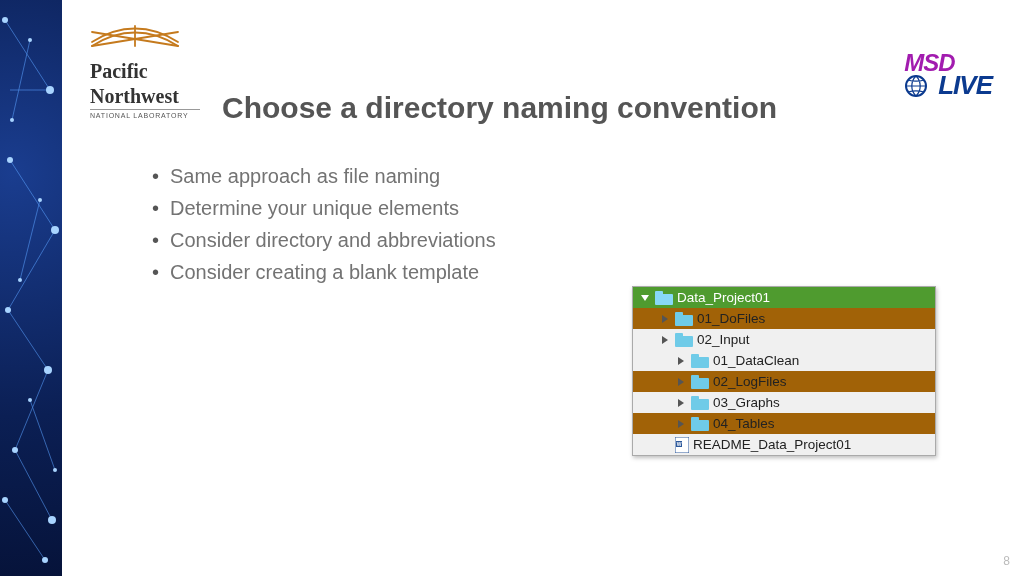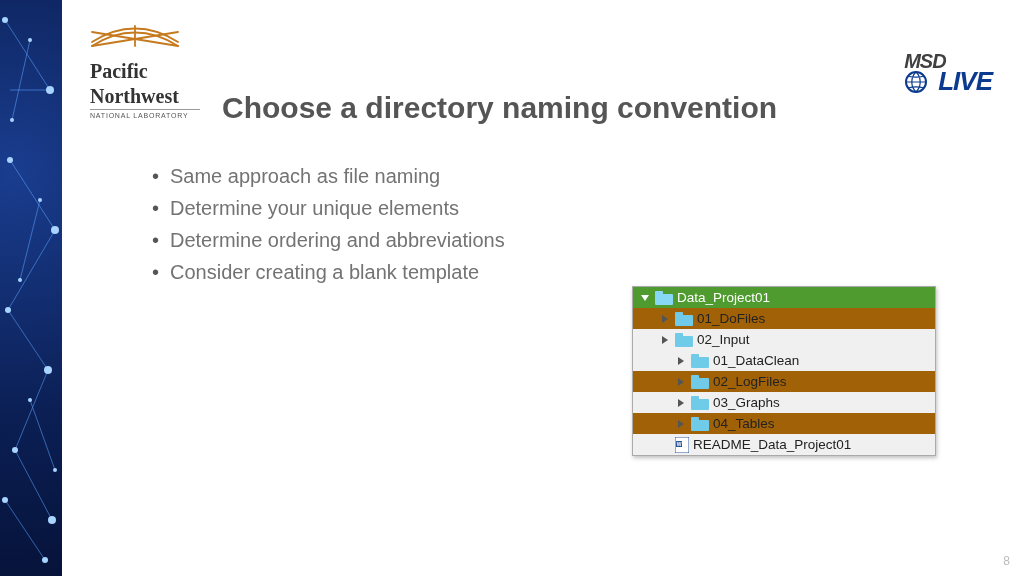--- a/index.html
+++ b/index.html
@@ -67,22 +67,22 @@
   .msd {
     position: absolute;
     right: 32px;
     top: 52px;
     text-align: left;
   }
   .msd-top {
     font-family: Arial, sans-serif;
     font-weight: 900;
     font-style: italic;
-    font-size: 20px;
-    color: #404040;
+    font-size: 24px;
+    color: #a21caf;
     line-height: 0.9;
     letter-spacing: -1px;
   }
   .msd-bottom {
     display: flex;
     align-items: center;
     gap: 10px;
   }
   .msd-live {
     font-family: Arial, sans-serif;
@@ -238,21 +238,21 @@
         <circle cx="12" cy="12" r="10" fill="none" stroke="#0b3a8f" stroke-width="2"></circle>
         <path d="M2 12 h20 M12 2 a14 14 0 0 1 0 20 M12 2 a14 14 0 0 0 0 20 M4 6 a14 6 0 0 0 16 0 M4 18 a14 6 0 0 1 16 0" stroke="#0b3a8f" stroke-width="1.2" fill="none"></path>
       </svg>
       <span class="msd-live">LIVE</span>
     </div>
   </div>
 
   <ul class="bullets">
     <li>Same approach as file naming</li>
     <li>Determine your unique elements</li>
-    <li>Determine ordering and abbreviations</li>
+    <li>Consider directory and abbreviations</li>
     <li>Consider creating a blank template</li>
   </ul>
 
   <div class="tree-panel">
 
     <div class="tree-row root">
       <span class="disclosure down"></span>
       <svg class="folder-icon" viewBox="0 0 18 14">
           <rect x="0" y="3" width="18" height="11" rx="1" fill="#6fcbe8"></rect>
           <rect x="0" y="0" width="8" height="5" rx="1" fill="#6fcbe8"></rect>

